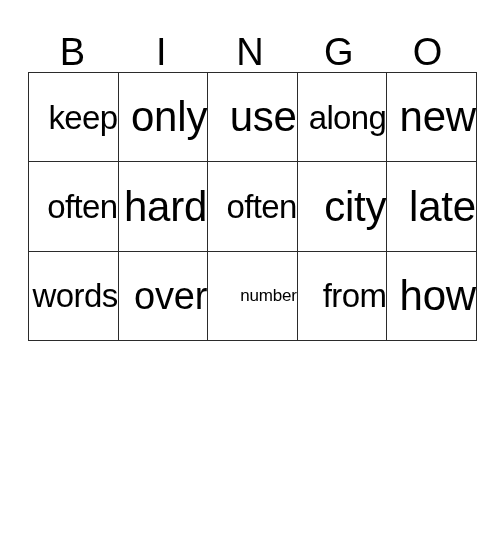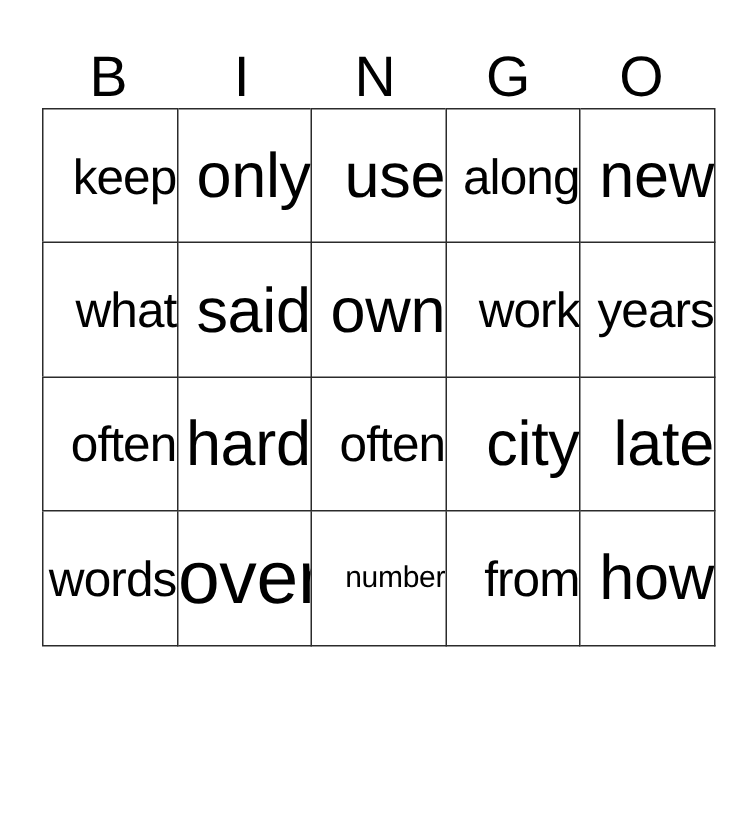--- a/index.html
+++ b/index.html
@@ -63,22 +63,22 @@
   }
   .cell-word {
     display: block;
     font-size: 42px;
     line-height: 36px;
     white-space: nowrap;
     color: #000000;
     letter-spacing: -0.2px;
   }
   
-  .cell-word.size-lg   { font-size: 50px; line-height: 40px; }
-  .cell-word.size-sm   { font-size: 20px; line-height: 22px; }
+  .cell-word.size-lg   { font-size: 38px; line-height: 40px; }
+  .cell-word.size-sm   { font-size: 17px; line-height: 22px; }
   .cell-word.size-tight{ font-size: 33px; line-height: 35px; letter-spacing: -0.6px; }
 </style>
 </head>
 <body>
 
 <div id="bingo-card">
 
   <div id="header-row">
     <div class="header-cell">B</div>
     <div class="header-cell">I</div>
@@ -97,37 +97,20 @@
             <span class="cell-word">only</span>
           </td>
         <td>
             <span class="cell-word">use</span>
           </td>
         <td>
             <span class="cell-word size-tight">along</span>
           </td>
         <td>
             <span class="cell-word">new</span>
-          </td>
-      </tr>
-      <tr>
-        <td>
-            <span class="cell-word size-tight">what</span>
-          </td>
-        <td>
-            <span class="cell-word">said</span>
-          </td>
-        <td>
-            <span class="cell-word">own</span>
-          </td>
-        <td>
-            <span class="cell-word size-tight">work</span>
-          </td>
-        <td>
-            <span class="cell-word size-tight">years</span>
           </td>
       </tr>
       <tr>
         <td>
             <span class="cell-word size-tight">often</span>
           </td>
         <td>
             <span class="cell-word">hard</span>
           </td>
         <td>

